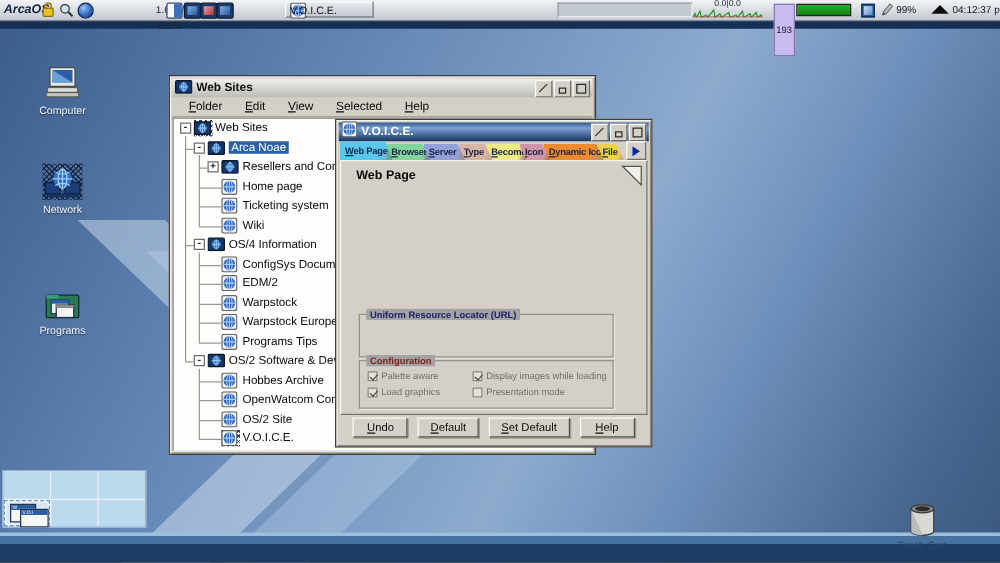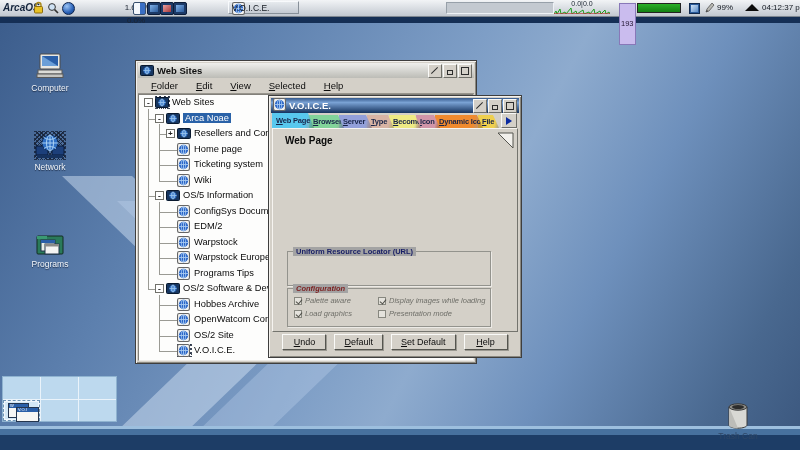--- a/index.html
+++ b/index.html
@@ -126,21 +126,21 @@
     border:1px solid;border-color:#f6f4f0 #74746e #74746e #f6f4f0;}
   #page-title{position:absolute;left:12px;top:6px;font-size:10px;font-weight:bold;color:#0c0c0c;}
   #dogear{position:absolute;right:3px;top:3px;width:17px;height:17px;}
   .group{position:absolute;border:1px solid #93938d;box-shadow:1px 1px 0 rgba(255,255,255,.55);}
   .group-label{position:absolute;top:-5px;left:5px;background:#a3a3a3;padding:0 3px;font-size:7.5px;font-weight:bold;}
   #url-group{left:14px;top:122px;width:202px;height:33px;}
   #url-label{color:#1a2066;}
   #url-input{position:absolute;left:5px;top:9px;width:182px;height:13px;background:#fff;
     border:1px solid;border-color:#6e6e68 #f0eeea #f0eeea #6e6e68;font:9px "Liberation Sans",sans-serif;
     padding:0 3px;color:#101010;}
-  #config-group{left:14px;top:159px;width:202px;height:37px;font-style:italic;}
+  #config-group{left:14px;top:159px;width:202px;height:37px;}
   #config-label{color:#7c1f1f;}
   #config-boxes{position:absolute;left:6px;top:7px;display:grid;grid-template-columns:84px auto;
     row-gap:4px;font-size:7.5px;color:#6e6e68;}
   .chk{display:flex;align-items:center;gap:3px;white-space:nowrap;}
   .box{width:8px;height:8px;box-sizing:border-box;border:1px solid #87877f;background:#e4e2dc;position:relative;flex:none;}
   .ck{position:absolute;left:1px;top:1px;width:5px;height:3px;border-left:1px solid #4e4e48;
     border-bottom:1px solid #4e4e48;transform:rotate(-50deg);}
   #dlg-buttons{position:absolute;left:0;right:0;top:238px;display:flex;justify-content:center;gap:8px;}
   .pbtn{height:16px;min-width:44px;padding:0 9px;background:#d4d0c8;font:9px "Liberation Sans",sans-serif;
     color:#0c0c0c;border:1px solid;border-color:#fafaf8 #55554f #55554f #fafaf8;box-shadow:1px 1px 0 #9a9890;}
@@ -433,21 +433,21 @@
             <i class="conn" style="left: 9px; width: 7px;"></i>
             <span class="expander" style="left: 16px;">-</span>
             <span class="ticon" style="left: 27px;">
               <svg width="14" height="12" viewBox="0 0 14 12">
                 <rect x="0.5" y="1.5" width="13" height="10" rx="1" fill="#16355f" stroke="#08182e"></rect>
                 <circle cx="7" cy="6.5" r="3.6" fill="#2f6fc4"></circle>
                 <path d="M3.4 6.5h7.2M7 2.9v7.2" stroke="#a8d0f4" stroke-width="0.7" fill="none"></path>
                 <ellipse cx="7" cy="6.5" rx="1.7" ry="3.6" fill="none" stroke="#a8d0f4" stroke-width="0.7"></ellipse>
               </svg>
             </span>
-            <span class="tlabel" style="left: 44px;">OS/5 Information</span>
+            <span class="tlabel" style="left: 44px;">OS/4 Information</span>
           </div>
           <div class="treerow" style="top: 109.5px;">
             <i class="conn" style="left: 20px; width: 18px;"></i>
             <span class="ticon" style="left: 38px;">
               <svg width="13" height="13" viewBox="0 0 12 12">
                 <rect x="0.5" y="0.5" width="11" height="11" rx="1.5" fill="#f2f2f0" stroke="#666"></rect>
                 <circle cx="6" cy="6" r="4.3" fill="#2a66c8"></circle>
                 <path d="M1.7 6h8.6M6 1.7v8.6" stroke="#aaccf2" stroke-width="0.8" fill="none"></path>
                 <ellipse cx="6" cy="6" rx="2" ry="4.3" fill="none" stroke="#aaccf2" stroke-width="0.8"></ellipse>
               </svg>

